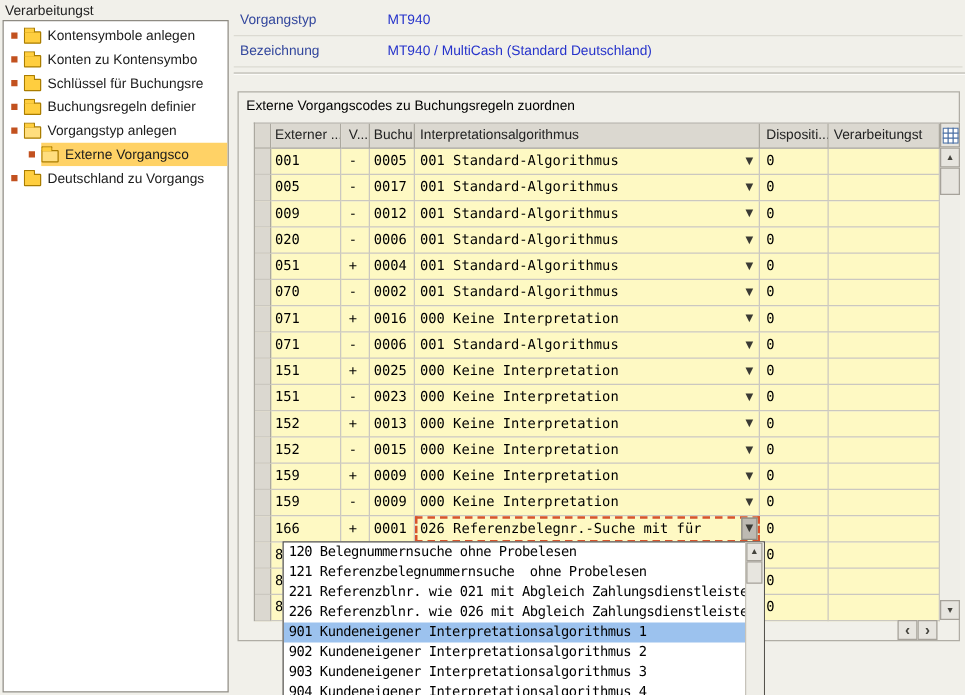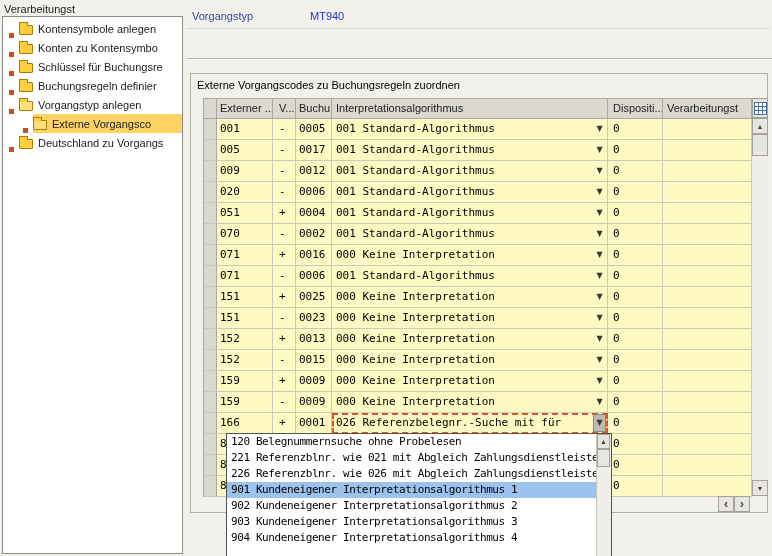--- a/index.html
+++ b/index.html
@@ -5,21 +5,21 @@
   *{box-sizing:border-box;margin:0;padding:0}
   body{margin:0;background:#9a9a9a}
   #screen{position:relative;width:772px;height:556px;background:#F1F0EA;
     font-family:"Liberation Sans",sans-serif;font-size:11px;color:#1c1c1c;overflow:hidden}
 
   
   #left-panel{position:absolute;left:0;top:0;width:185px;height:556px}
   #tree-title{position:absolute;left:4px;top:3px;color:#222}
   #tree-box{position:absolute;left:2px;top:16px;width:181px;height:538px;background:#fff;
     border:1px solid #8E8B83;overflow:hidden;padding-top:2px}
-  .titem{display:flex;align-items:flex-end;height:19px;white-space:nowrap;overflow:hidden;cursor:default}
+  .titem{display:flex;align-items:center;height:19px;white-space:nowrap;overflow:hidden;cursor:default}
   .titem.lvl1{padding-left:6px}
   .titem.lvl2{padding-left:20px}
   .dot{flex:0 0 5px;width:5px;height:5px;background:#C2511F;margin-right:5px}
   .tmain{display:flex;align-items:center;flex:1;height:100%;overflow:hidden}
   .titem.selected .tmain{background:#FFD266}
   .folder{flex:0 0 14px;width:14px;height:10px;background:#FFCE3F;border:1px solid #AA7D00;
     border-radius:1px;position:relative;margin-right:5px;margin-top:2px}
   .folder::before{content:"";position:absolute;left:-1px;top:-4px;width:7px;height:3px;background:#FFCE3F;
     border:1px solid #AA7D00;border-bottom:none;border-radius:1px 1px 0 0}
   .folder.open{background:#FFDE7E}
@@ -144,20 +144,24 @@
         </div>
     </div>
   </div>
 
   <div id="right-panel">
 
     <div class="field-row" id="field-row-1">
       <span class="flabel">Vorgangstyp</span>
       <span class="fvalue">MT940</span>
     </div>
+    <div class="field-row" id="field-row-2">
+      <span class="flabel">Bezeichnung</span>
+      <span class="fvalue">MT940 / MultiCash (Standard Deutschland)</span>
+    </div>
     <div id="hsep"></div>
 
     <div id="groupbox">
       <div id="group-title">Externe Vorgangscodes zu Buchungsregeln zuordnen</div>
 
       <div id="tablewrap">
         <div id="thead">
           <div class="hc w-sel"></div>
           <div class="hc w-ext">Externer ...</div>
           <div class="hc w-vz">V...</div>
@@ -356,20 +360,21 @@
         <div class="sbtn">
             <span>›</span>
           </div>
       </div>
     </div>
   </div>
 
   <div id="dropdown">
     <div id="ddlist">
         <div class="dditem">120 Belegnummernsuche ohne Probelesen</div>
+        <div class="dditem">121 Referenzbelegnummernsuche  ohne Probelesen</div>
         <div class="dditem">221 Referenzblnr. wie 021 mit Abgleich Zahlungsdienstleister</div>
         <div class="dditem">226 Referenzblnr. wie 026 mit Abgleich Zahlungsdienstleister</div>
         <div class="dditem selected">901 Kundeneigener Interpretationsalgorithmus 1</div>
         <div class="dditem">902 Kundeneigener Interpretationsalgorithmus 2</div>
         <div class="dditem">903 Kundeneigener Interpretationsalgorithmus 3</div>
         <div class="dditem">904 Kundeneigener Interpretationsalgorithmus 4</div>
       </div>
     <div id="ddscroll">
       <div class="sbtn">
           <span>▲</span>

